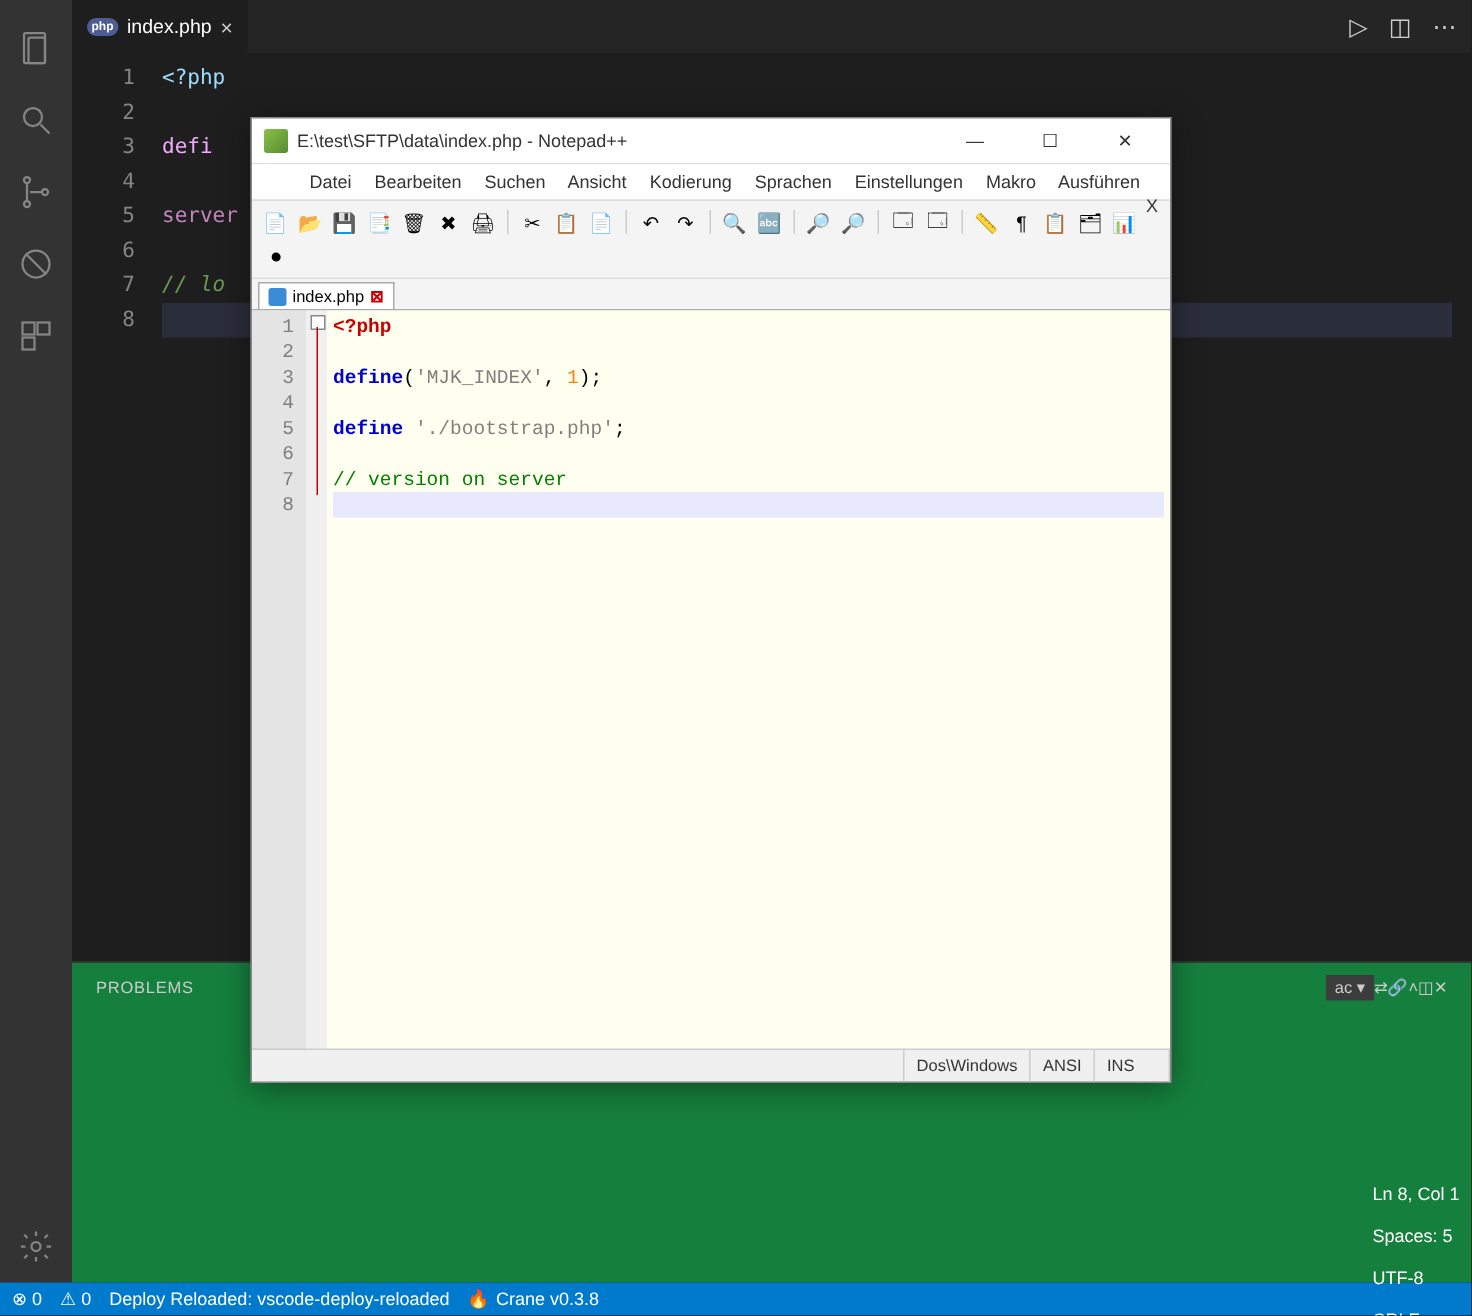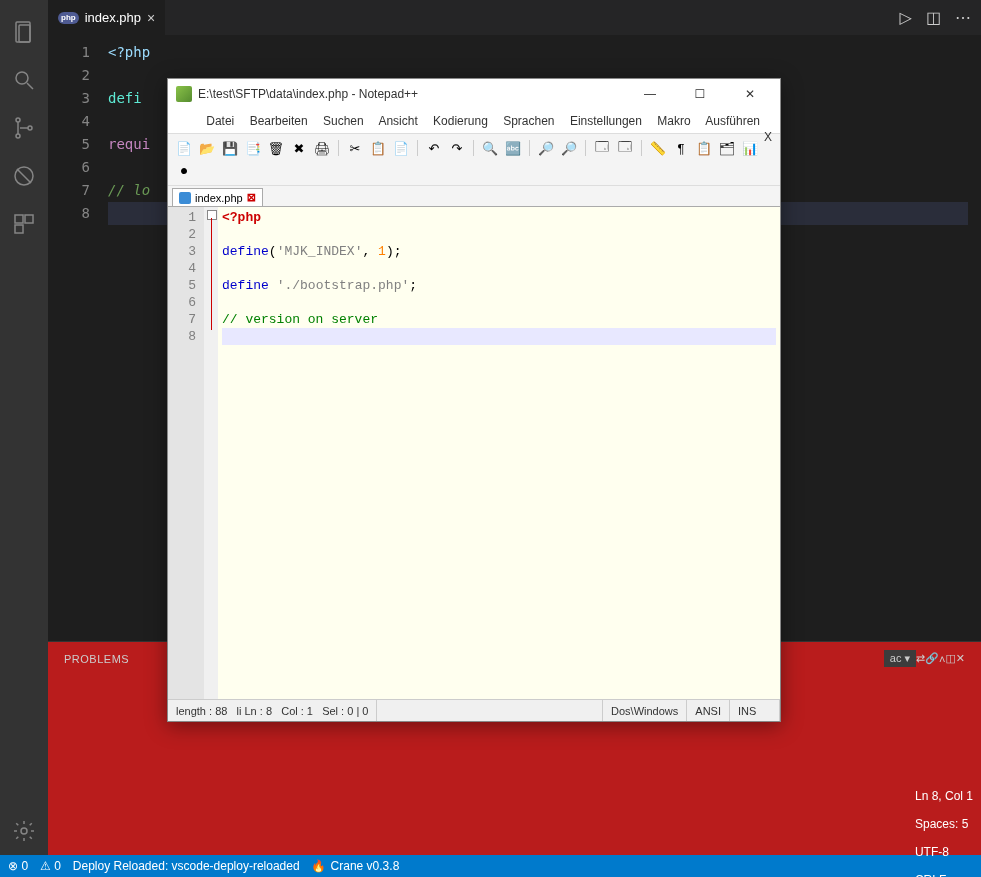--- a/index.html
+++ b/index.html
@@ -20,25 +20,25 @@
 .tab-bar .tab-actions { margin-left: auto; display: flex; align-items: center; gap: 14px; padding-right: 10px; color: #cccccc; }
 .tab-bar .tab-actions span { cursor: pointer; }
 
 .code-area { display: flex; flex: 1; font-family: Consolas, monospace; font-size: 14px; line-height: 23px; position: relative; }
 .gutter { width: 60px; text-align: right; color: #858585; padding-right: 18px; padding-top: 6px; user-select: none; }
 .gutter div { height: 23px; }
 .code { padding-top: 6px; color: #d4d4d4; }
 .code .line { height: 23px; white-space: pre; }
 .code .line.hl { background: #2a2d3a; width: 860px; }
 .php-tag { color: #9cdcfe; }
-.kw-define { color: #5eead4; }
+.kw-define { color: #f0abfc; }
 .kw-require { color: #c586c0; }
 .cmt { color: #6a9955; font-style: italic; }
 
-.panel { background: #b91c1c; border-top: 1px solid #333; }
+.panel { background: #15803d; border-top: 1px solid #333; }
 .panel-header { display: flex; align-items: center; height: 33px; padding: 0 16px; font-size: 11px; color: #cccccc; }
 .panel-header .title { letter-spacing: 0.5px; }
 .panel-header .right { margin-left: auto; display: flex; align-items: center; gap: 0; }
 .panel-header .right .pane { background: #3c3c3c; padding: 2px 6px; font-size: 11px; }
 .panel-body { height: 180px; }
 
 .status-bar { height: 22px; background: #007acc; color: #ffffff; display: flex; align-items: center; font-size: 12px; padding: 0 8px; gap: 12px; }
 .status-bar .seg { display: flex; align-items: center; gap: 4px; cursor: pointer; }
 .status-bar .right { margin-left: auto; display: flex; gap: 14px; flex-direction: column; }
 
@@ -60,21 +60,21 @@
 .npp-tab .x { color: #c00; font-weight: bold; cursor: pointer; }
 .npp-editor { flex: 1; display: flex; background: #ffffef; font-family: "Courier New", monospace; font-size: 13px; line-height: 17px; }
 .npp-gutter { width: 36px; background: #e4e4e4; color: #808080; text-align: right; padding: 2px 8px 0 0; user-select: none; }
 .npp-gutter div { height: 17px; }
 .npp-fold { width: 14px; background: #f0f0f0; position: relative; }
 .npp-fold::before { content:""; position:absolute; left:3px; top:3px; width:8px; height:8px; border:1px solid #888; background:#fff; }
 .npp-fold::after { content:""; position:absolute; left:7px; top:11px; width:1px; height:112px; background:#c00; }
 .npp-code { flex: 1; padding: 2px 4px 0 4px; background: #ffffef; position: relative; }
 .npp-code .line { height: 17px; white-space: pre; }
 .npp-code .line.current { background: #e8e8ff; width:100%; }
-.npp-kw { color: #0000cc; font-weight: normal; }
+.npp-kw { color: #0000cc; font-weight: bold; }
 .npp-str { color: #808080; }
 .npp-num { color: #ff8000; }
 .npp-cmt { color: #008000; }
 .npp-php { color: #cc0000; font-weight: bold; }
 .npp-status { height: 22px; background: #f0f0f0; border-top: 1px solid #ccc; display: flex; align-items: center; font-size: 11px; color: #333; }
 .npp-status .cell { padding: 0 8px; border-right: 1px solid #ccc; height: 100%; display: flex; align-items: center; }
 .npp-status .flex1 { flex:1; }
 
 .php-icon { display:inline-block; background:#4f5b93; color:#fff; font-size:8px; font-weight:bold; padding:1px 3px; border-radius:7px; line-height:10px; }
 </style>
@@ -149,21 +149,21 @@
           <div>5</div>
           <div>6</div>
           <div>7</div>
           <div>8</div>
         </div>
         <div class="code">
           <div class="line"><span class="php-tag">&lt;?php</span></div>
           <div class="line"></div>
           <div class="line"><span class="kw-define">defi</span></div>
           <div class="line"></div>
-          <div class="line"><span class="kw-require">requi</span></div>
+          <div class="line"><span class="kw-require">server</span></div>
           <div class="line"></div>
           <div class="line"><span class="cmt">// lo</span></div>
           <div class="line hl"></div>
         </div>
       </div>
 
       <div class="panel">
         <div class="panel-header">
           <span class="title">PROBLEMS</span>
           <div class="right">
@@ -277,21 +277,18 @@
       <div class="line"></div>
       <div class="line"><span class="npp-kw">define</span><span>(</span><span class="npp-str">'MJK_INDEX'</span><span>, </span><span class="npp-num">1</span><span>);</span></div>
       <div class="line"></div>
       <div class="line"><span class="npp-kw">define</span><span> </span><span class="npp-str">'./bootstrap.php'</span><span>;</span></div>
       <div class="line"></div>
       <div class="line"><span class="npp-cmt">// version on server</span></div>
       <div class="line current"></div>
     </div>
   </div>
   <div class="npp-status">
-    <div class="cell">
-      <span>length : 88</span>&nbsp;&nbsp;&nbsp;<span>li  Ln : 8</span>&nbsp;&nbsp;&nbsp;<span>Col : 1</span>&nbsp;&nbsp;&nbsp;<span>Sel : 0 | 0</span>
-    </div>
     <div class="cell flex1"></div>
     <div class="cell">Dos\Windows</div>
     <div class="cell">ANSI</div>
     <div class="cell" style="min-width:50px">INS</div>
   </div>
 </div>
 
 </body></html>

